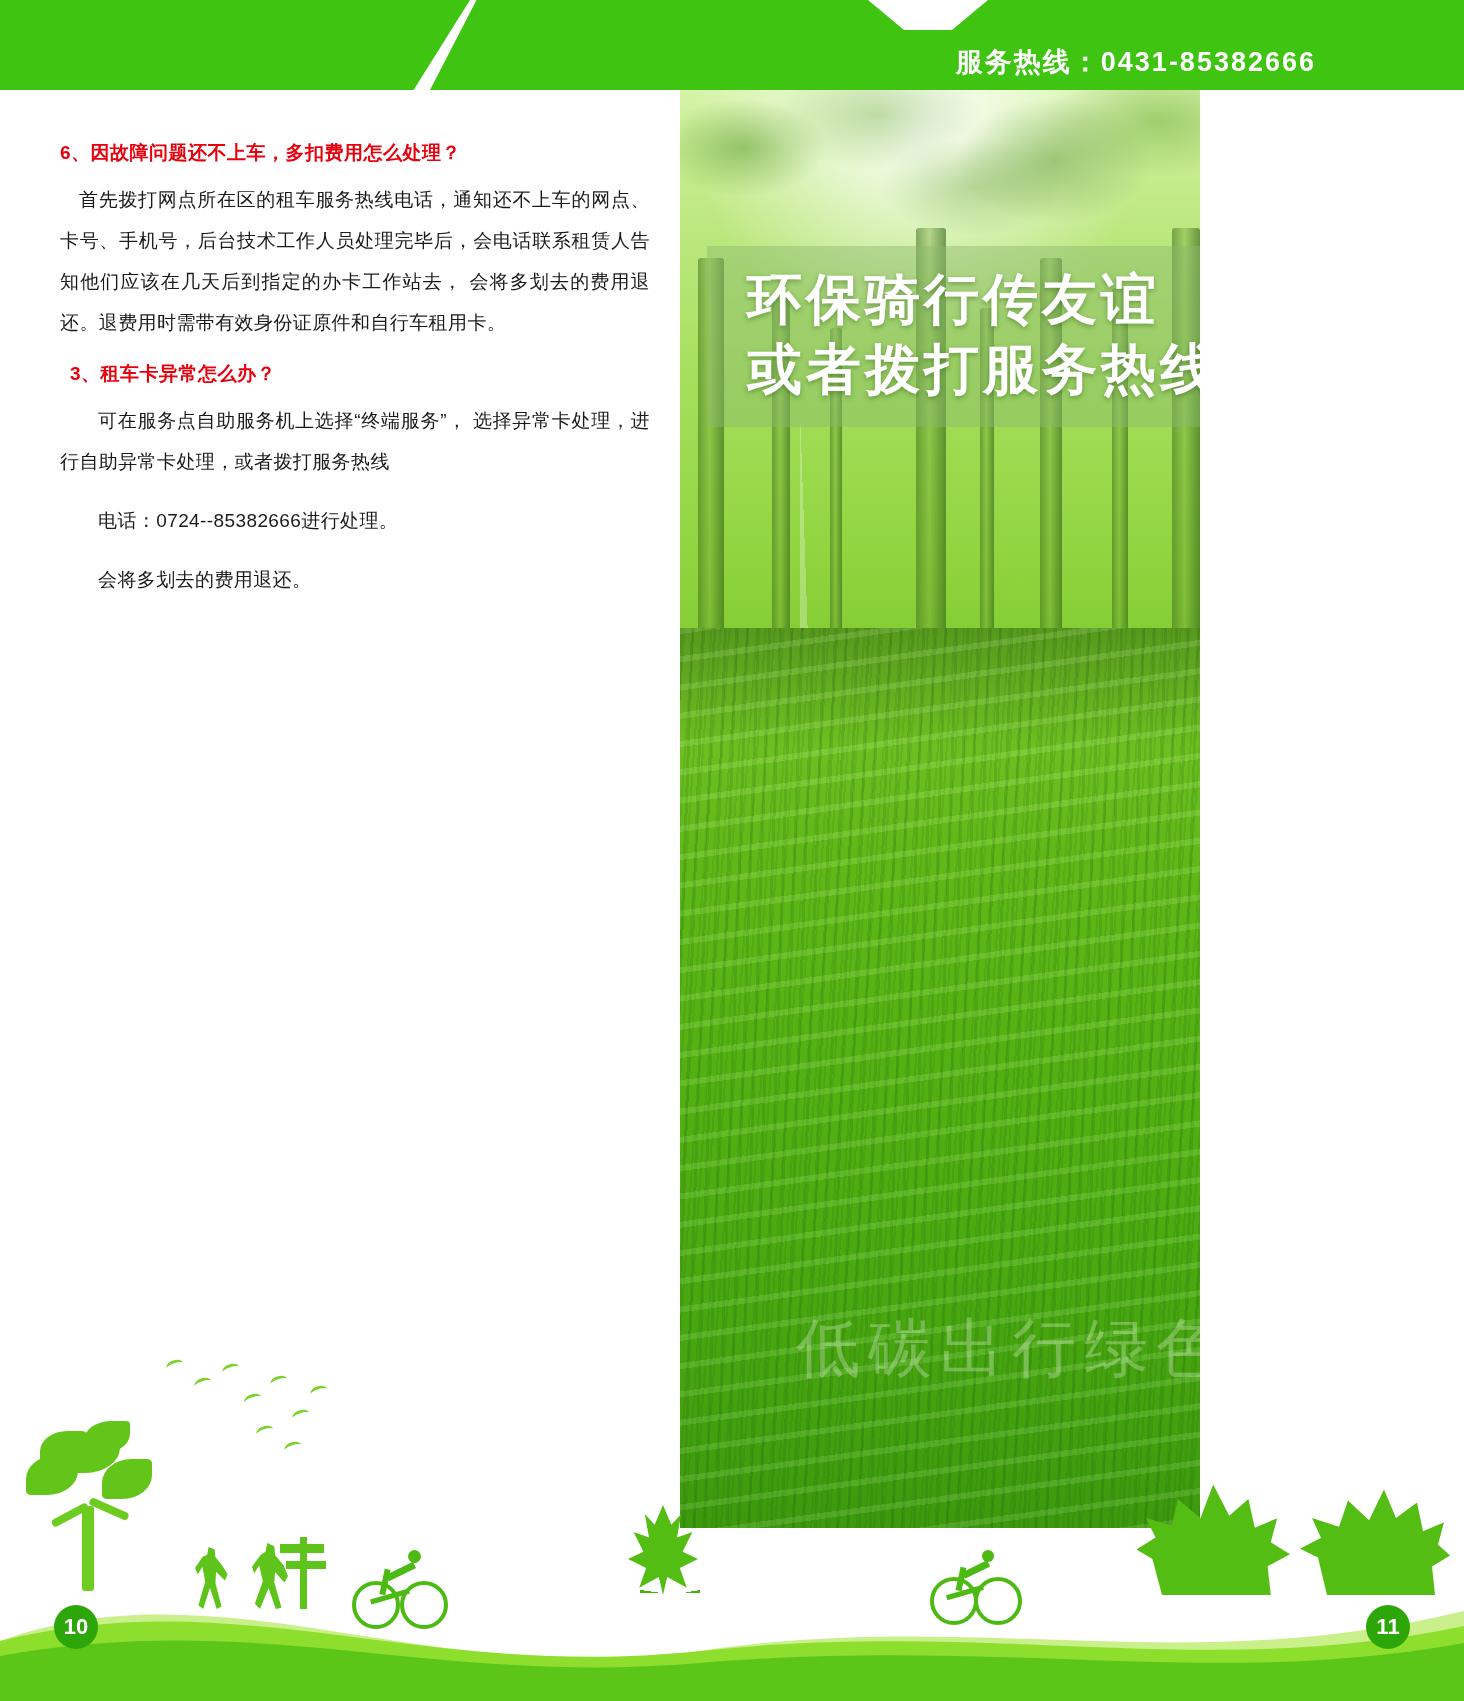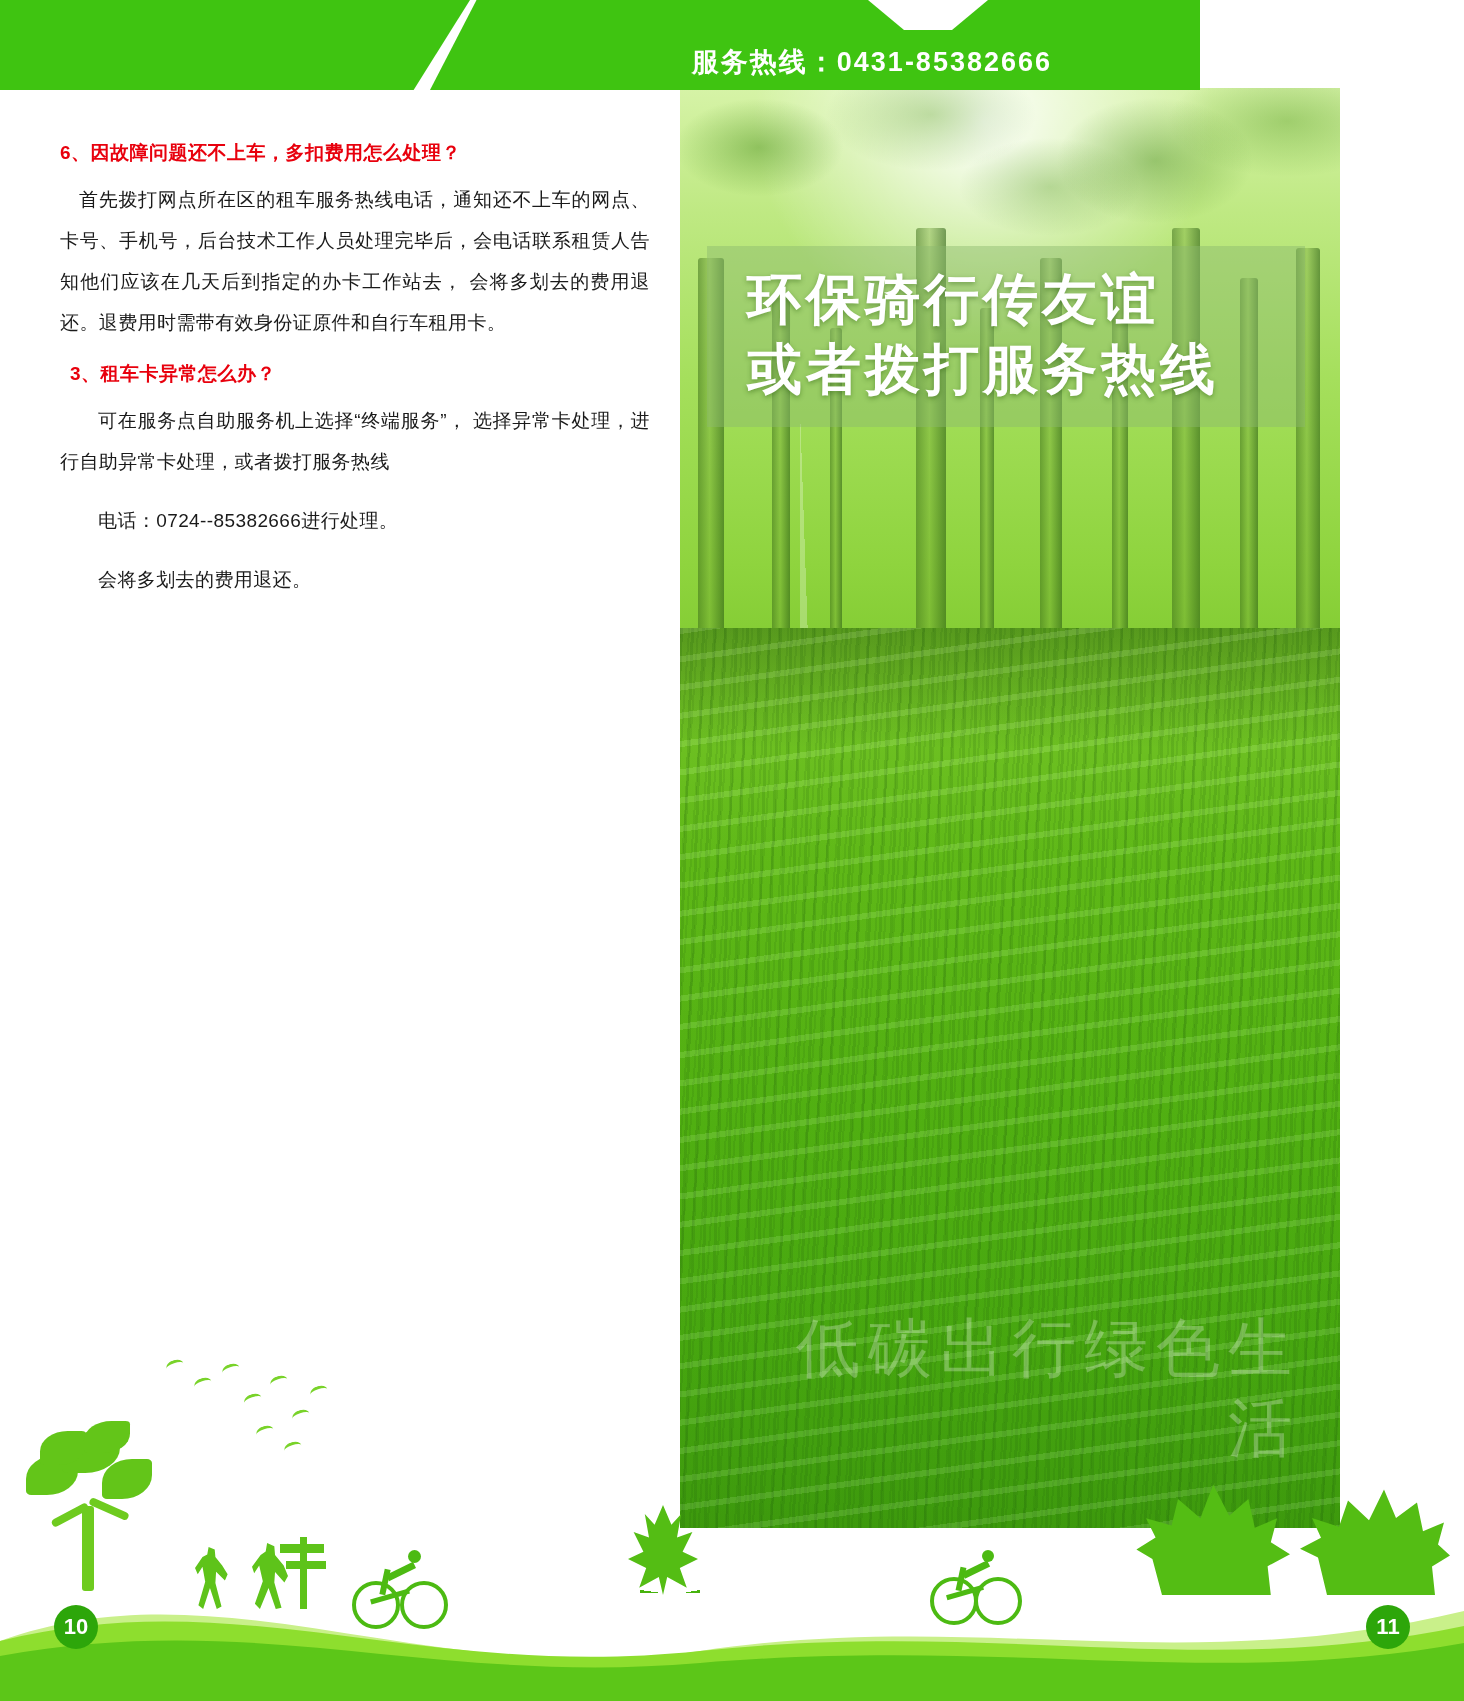--- a/index.html
+++ b/index.html
@@ -12,21 +12,21 @@
     height: 1701px;
     font-family: "Liberation Sans", sans-serif;
     position: relative;
     overflow: hidden;
   }
 
   
   .top-banner {
     position: absolute;
     top: 0; left: 0;
-    width: 1200px;
+    width: 1464px;
     height: 90px;
     overflow: hidden;
     z-index: 5;
   }
   .banner-left {
     position: absolute;
     top: 0; left: 0;
     width: 470px;
     height: 90px;
     background: #3fc411;
@@ -57,21 +57,21 @@
     font-weight: bold;
     letter-spacing: 2px;
     white-space: nowrap;
   }
 
   
   .photo-panel {
     position: absolute;
     top: 88px;
     left: 680px;
-    width: 660px;
+    width: 520px;
     height: 1440px;
     overflow: hidden;
     z-index: 2;
     background: #8ed93c;
   }
   .photo-sky {
     position: absolute;
     top: 0; left: 0; right: 0;
     height: 560px;
     background:

